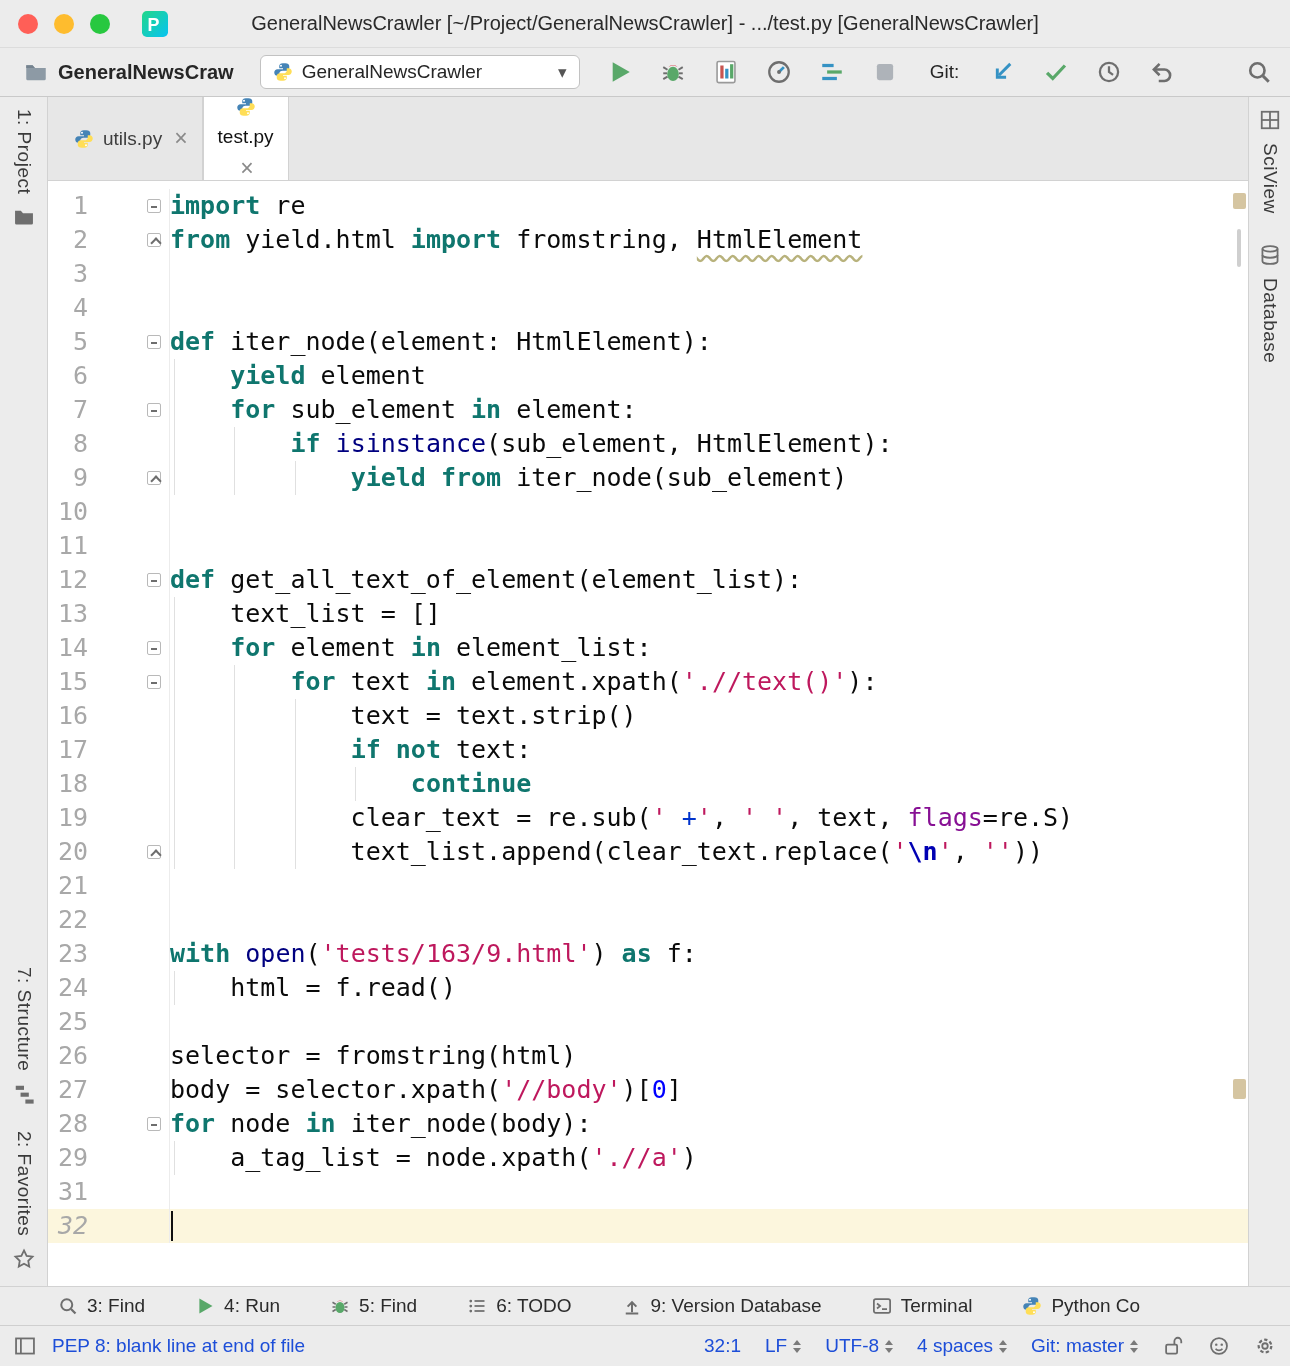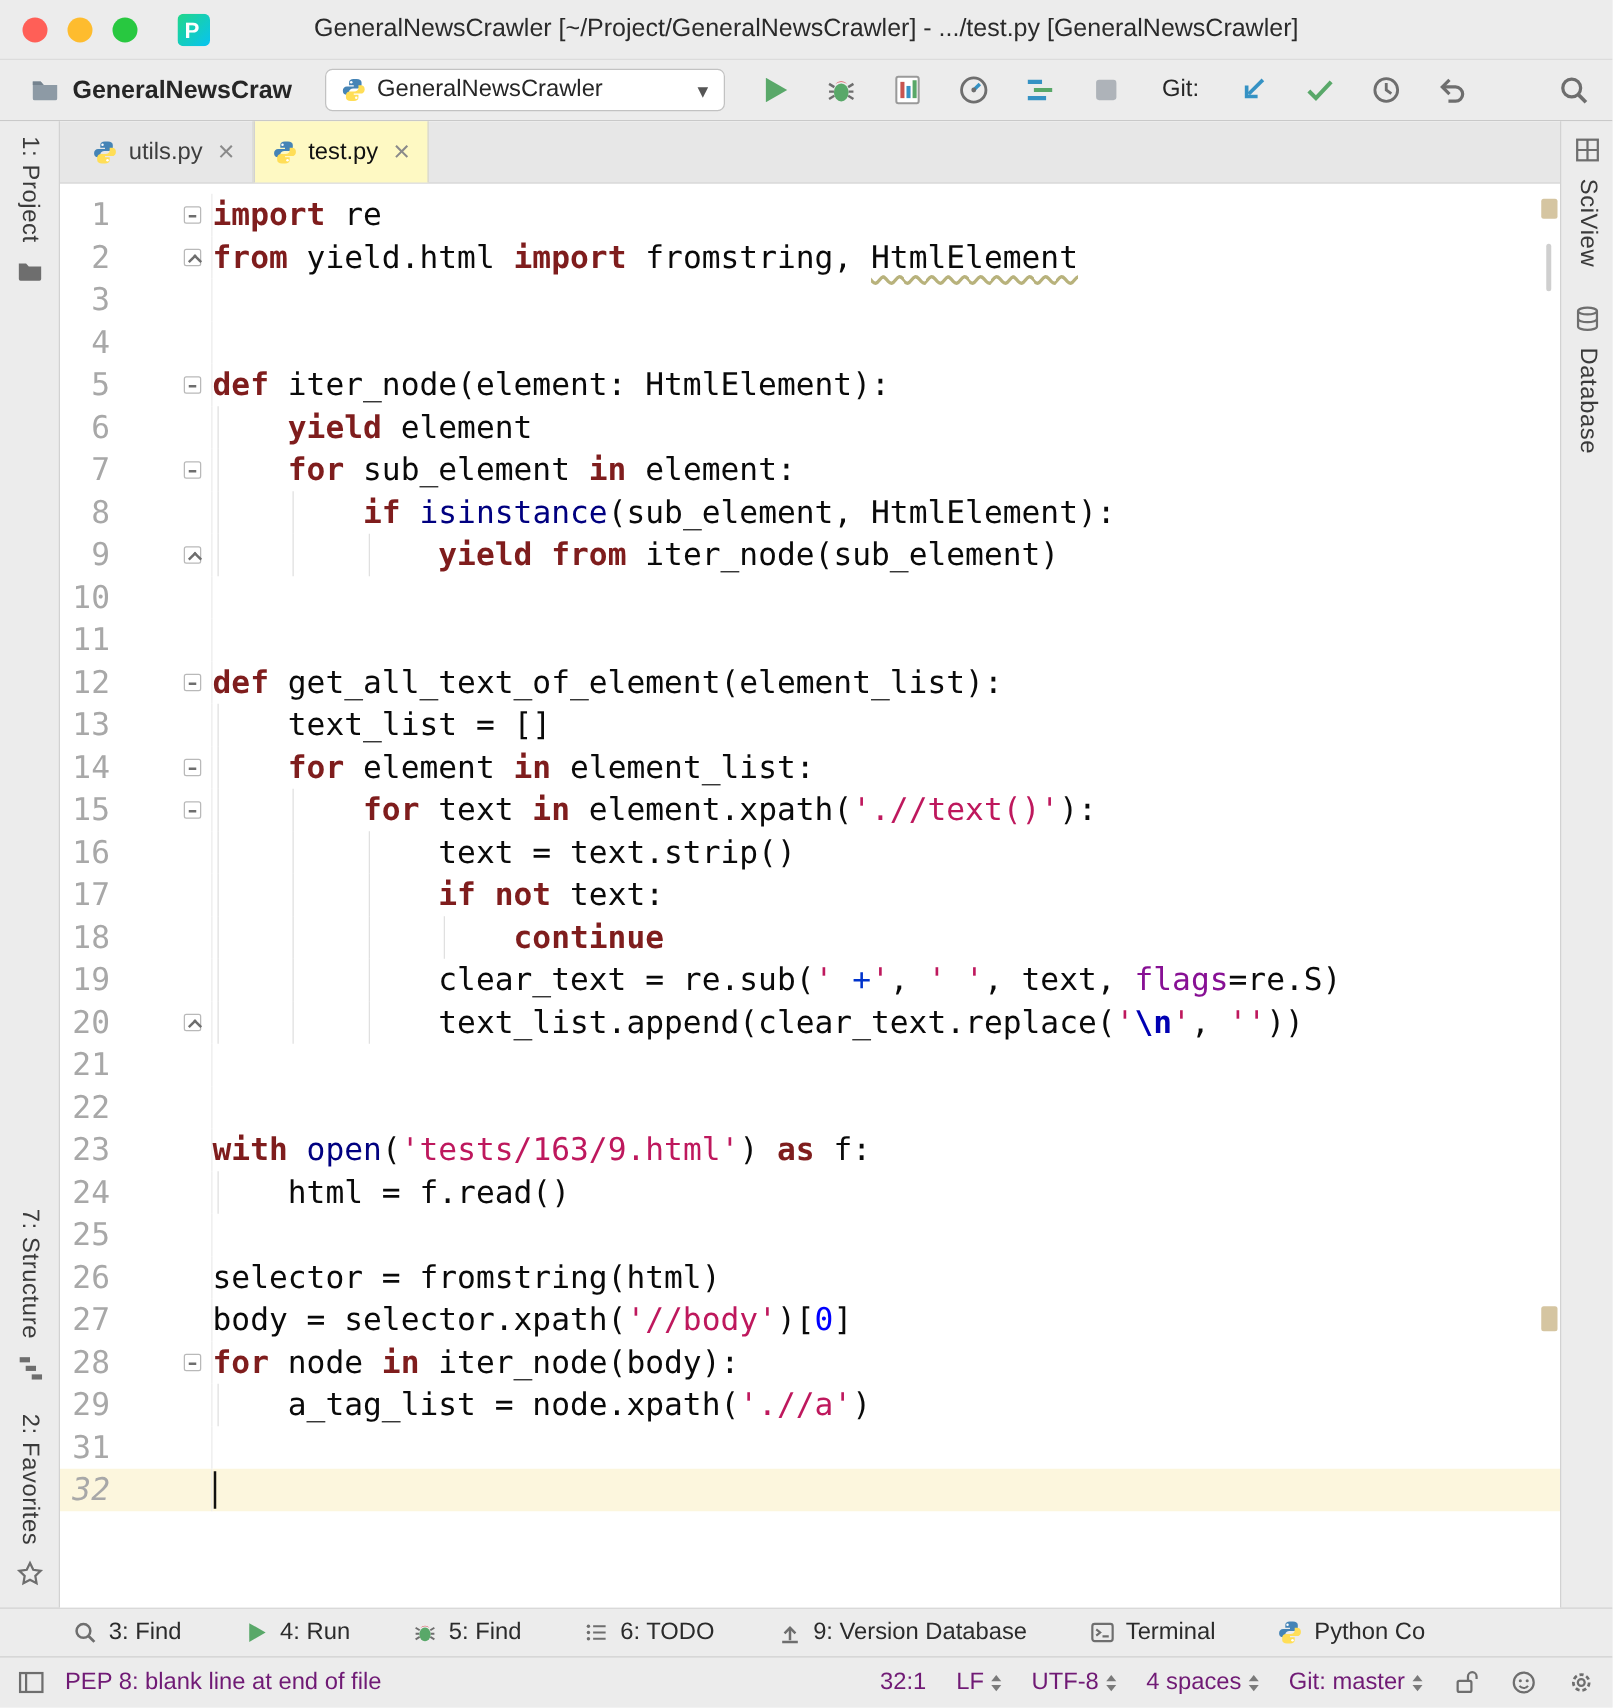--- a/index.html
+++ b/index.html
@@ -27,21 +27,21 @@
   .combo-label{font-size:19px;flex:1;white-space:nowrap;overflow:hidden;}
   .combo-caret{color:#555;font-size:17px;}
   .tb-btn{width:26px;height:26px;margin-left:27px;background:none;border:none;cursor:default;}
   .tb-btn svg{width:26px;height:26px;}
   .tb-git-label{font-size:19px;margin-left:32px;margin-right:4px;}
   .tb-search{margin-left:auto;}
 
   
   .tabbar{flex:0 0 50px;background:#e7e7e7;border-bottom:1px solid #d2d2d2;display:flex;align-items:stretch;padding-left:12px;}
   .tab{display:flex;align-items:center;gap:9px;padding:0 14px;font-size:19px;color:#3e3e3e;border-right:1px solid #d2d2d2;white-space:nowrap;}
-  .tab.active{background:#fef9c3;color:#111;border-left:1px solid #d2d2d2;}
+  .tab.active{background:#ffffff;color:#111;border-left:1px solid #d2d2d2;flex-direction:column;}
   .tab .py{width:20px;height:20px;}
   .tab-close{color:#8a8a8a;font-size:23px;line-height:1;margin-left:3px;}
 
   
   .main{flex:1;display:flex;min-height:0;}
   .stripe-left{flex:0 0 48px;background:#ececec;border-right:1px solid #d2d2d2;display:flex;flex-direction:column;align-items:center;padding:12px 0 16px;}
   .stripe-right{flex:0 0 42px;background:#ececec;border-left:1px solid #d2d2d2;display:flex;flex-direction:column;align-items:center;padding-top:12px;gap:30px;}
   .stripe-group{display:flex;flex-direction:column;align-items:center;gap:12px;}
   .group-structure{margin-top:auto;}
   .group-favorites{margin-top:26px;}
@@ -57,41 +57,41 @@
   .fold{flex:0 0 70px;position:relative;border-right:1px solid #ececec;}
   .code-cell{flex:1;position:relative;}
   .code-cell pre{position:relative;z-index:2;font-family:"DejaVu Sans Mono",monospace;font-size:25px;line-height:34px;color:#0a0a0a;white-space:pre;}
   .caret-row{background:#fcf6dd;font-style:italic;}
   .guide{position:absolute;top:0;bottom:0;width:1px;background:#e0e0e0;z-index:1;}
   .cursor{position:absolute;left:1px;top:2px;width:2px;height:30px;background:#101010;z-index:3;}
   .fold-box{position:absolute;right:8px;top:10px;width:14px;height:14px;border:1px solid #b9b9b9;background:#fff;border-radius:2px;}
   .fold-box.minus::after{content:"";position:absolute;left:3px;right:3px;top:5.5px;height:2px;background:#6e6e6e;}
   .fold-box.end::after{content:"";position:absolute;left:3.5px;top:5px;width:6px;height:6px;border-left:2px solid #6e6e6e;border-top:2px solid #6e6e6e;transform:rotate(45deg);}
 
-  .tk-kw{color:#7f1d1d;font-weight:bold;}
+  .tk-kw{color:#0f766e;font-weight:bold;}
   .tk-bi{color:#000080;}
   .tk-s{color:#be185d;}
   .tk-n{color:#0000ff;}
   .tk-esc{color:#0000b3;font-weight:bold;}
   .tk-re{color:#0033cc;}
   .tk-kwarg{color:#871094;}
   .tk-typo{text-decoration:underline wavy #b8b27c;text-underline-offset:6px;}
 
   .stripe-mark{position:absolute;z-index:4;border-radius:2px;}
   .mark-warn1{right:2px;top:12px;width:13px;height:16px;background:#d5c5a1;}
   .mark-scroll{right:7px;top:48px;width:4px;height:38px;background:#cfcfcf;}
   .mark-warn2{right:2px;top:898px;width:13px;height:20px;background:#d5c5a1;}
 
   
   .bottombar{flex:0 0 39px;background:#ececec;border-top:1px solid #d2d2d2;display:flex;align-items:center;padding-left:58px;gap:50px;overflow:hidden;white-space:nowrap;}
   .bb-item{display:flex;align-items:center;gap:9px;font-size:19px;color:#2b2b2b;}
   .bb-item svg{width:20px;height:20px;display:block;}
 
   
-  .statusbar{flex:0 0 41px;background:#ececec;border-top:1px solid #cfcfcf;display:flex;align-items:center;padding:0 14px;font-size:19px;color:#701a75;}
+  .statusbar{flex:0 0 41px;background:#ececec;border-top:1px solid #cfcfcf;display:flex;align-items:center;padding:0 14px;font-size:19px;color:#1d4ed8;}
   .sb-icon{width:22px;height:22px;}
   .sb-icon svg{width:22px;height:22px;display:block;}
   .sb-msg{margin-left:16px;white-space:nowrap;}
   .sb-right{margin-left:auto;display:flex;align-items:center;gap:24px;}
   .sb-widget{display:flex;align-items:center;gap:6px;white-space:nowrap;}
   .updown{display:inline-flex;flex-direction:column;gap:3px;}
   .updown i{display:block;width:0;height:0;border-left:4px solid transparent;border-right:4px solid transparent;}
   .updown .up{border-bottom:5px solid #7a7a7a;}
   .updown .down{border-top:5px solid #7a7a7a;}
 </style>

